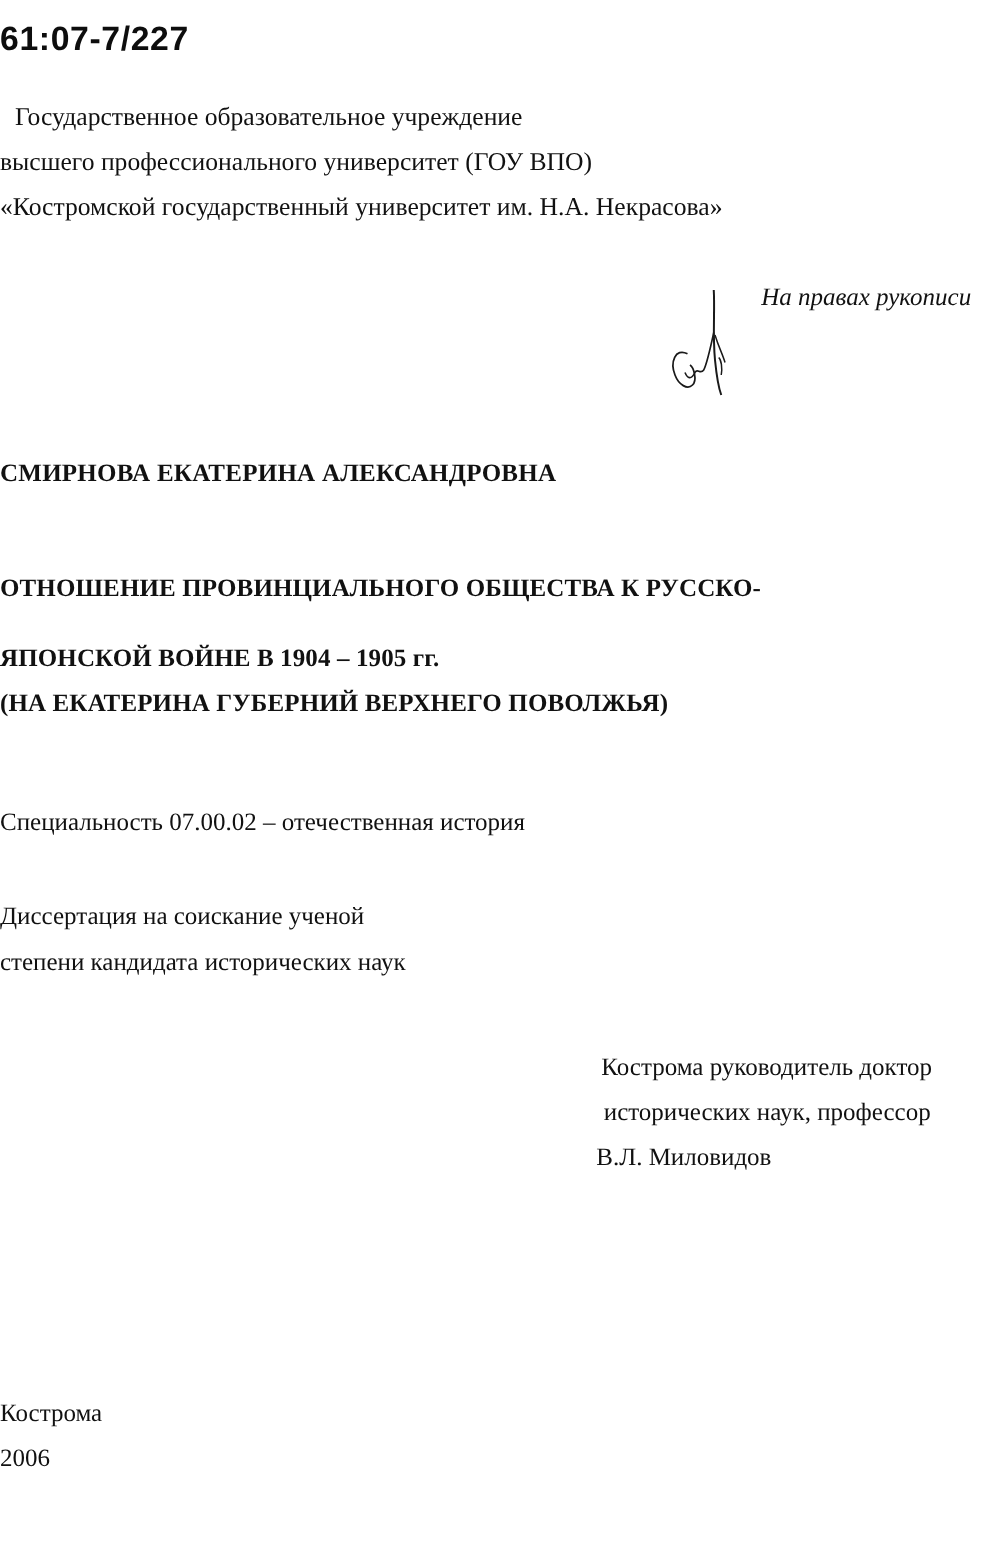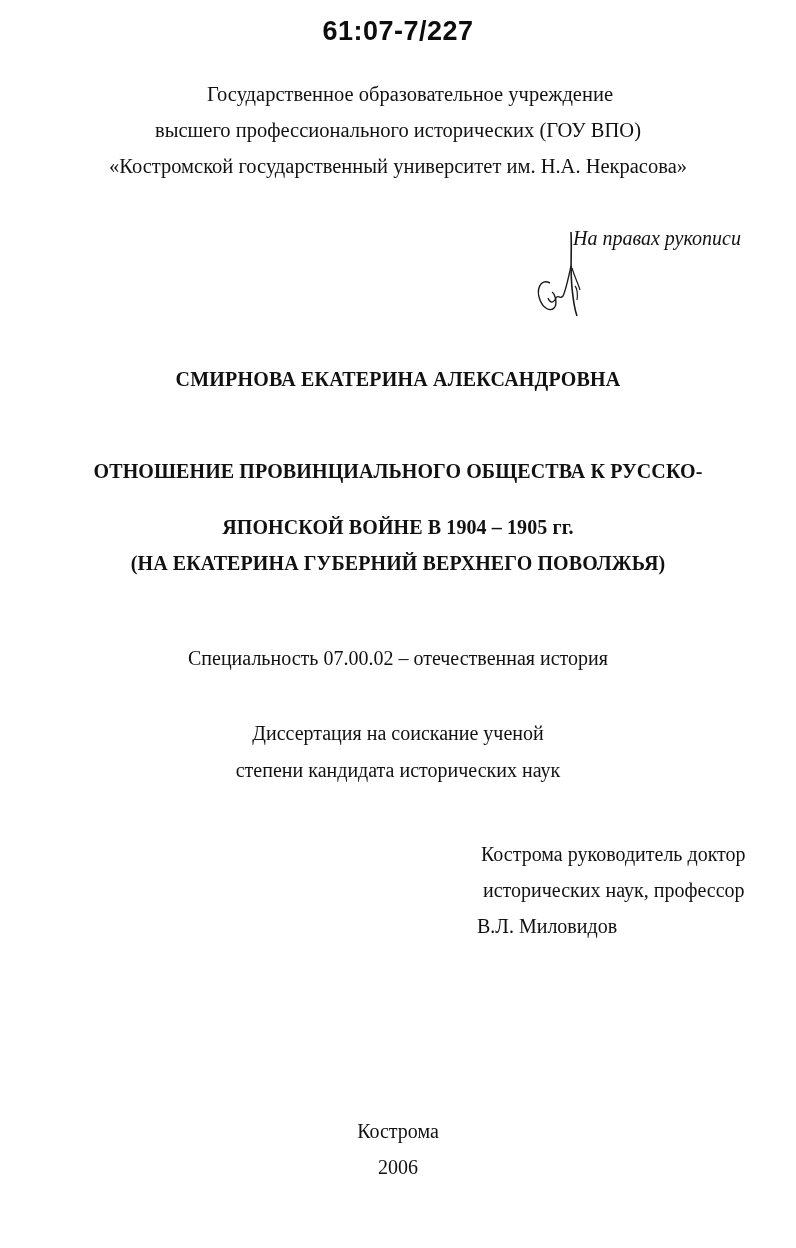--- a/index.html
+++ b/index.html
@@ -12,21 +12,21 @@
       height: 1248px;
       position: relative;
       overflow: hidden;
       color: #111111;
       font-family: "Liberation Serif", serif;
     }
     .center-line {
       position: absolute;
       left: 0;
       width: 796px;
-      text-align: center;
+      text-align: left;
       white-space: nowrap;
     }
     .archive-code {
       top: 16px;
       font-family: "Liberation Sans", sans-serif;
       font-weight: bold;
       font-size: 27px;
       letter-spacing: 0.5px;
       color: #0d0d0d;
     }
@@ -37,20 +37,21 @@
     .inst-1 { top: 82px; margin-left: 12px; }
     .inst-2 { top: 118px; }
     .inst-3 { top: 154px; }
     .rights {
       position: absolute;
       left: 573px;
       top: 227px;
       font-style: italic;
       font-size: 20px;
       white-space: nowrap;
+      padding-left: 36px;
     }
     .signature {
       position: absolute;
       left: 530px;
       top: 228px;
       width: 70px;
       height: 95px;
     }
     .author {
       top: 368px;
@@ -86,21 +87,21 @@
   </style>
 </head>
 <body>
 
 <div>
 
   <div class="center-line archive-code">61:07-7/227</div>
 
   <div>
     <div class="center-line inst inst-1">Государственное образовательное учреждение</div>
-    <div class="center-line inst inst-2">высшего профессионального исторических (ГОУ ВПО)</div>
+    <div class="center-line inst inst-2">высшего профессионального университет (ГОУ ВПО)</div>
     <div class="center-line inst inst-3">«Костромской государственный университет им. Н.А. Некрасова»</div>
   </div>
 
   <div class="rights">На правах рукописи</div>
 
   <svg class="signature" viewBox="0 0 70 95" xmlns="http://www.w3.org/2000/svg">
     <path d="M41 4 C 42 20, 40 40, 42 60 C 43 70, 44 80, 47 88" fill="none" stroke="#1a1a1a" stroke-width="1.6"></path>
     <path d="M20 55 C 10 50, 6 62, 10 72 C 13 80, 20 84, 24 80 C 28 76, 25 66, 22 64" fill="none" stroke="#1a1a1a" stroke-width="1.4"></path>
     <path d="M18 70 C 20 75, 23 76, 26 70 C 28 66, 30 72, 33 68 C 35 64, 38 52, 41 38" fill="none" stroke="#1a1a1a" stroke-width="1.3"></path>
     <path d="M42 40 C 45 50, 48 55, 50 62" fill="none" stroke="#1a1a1a" stroke-width="1.2"></path>

